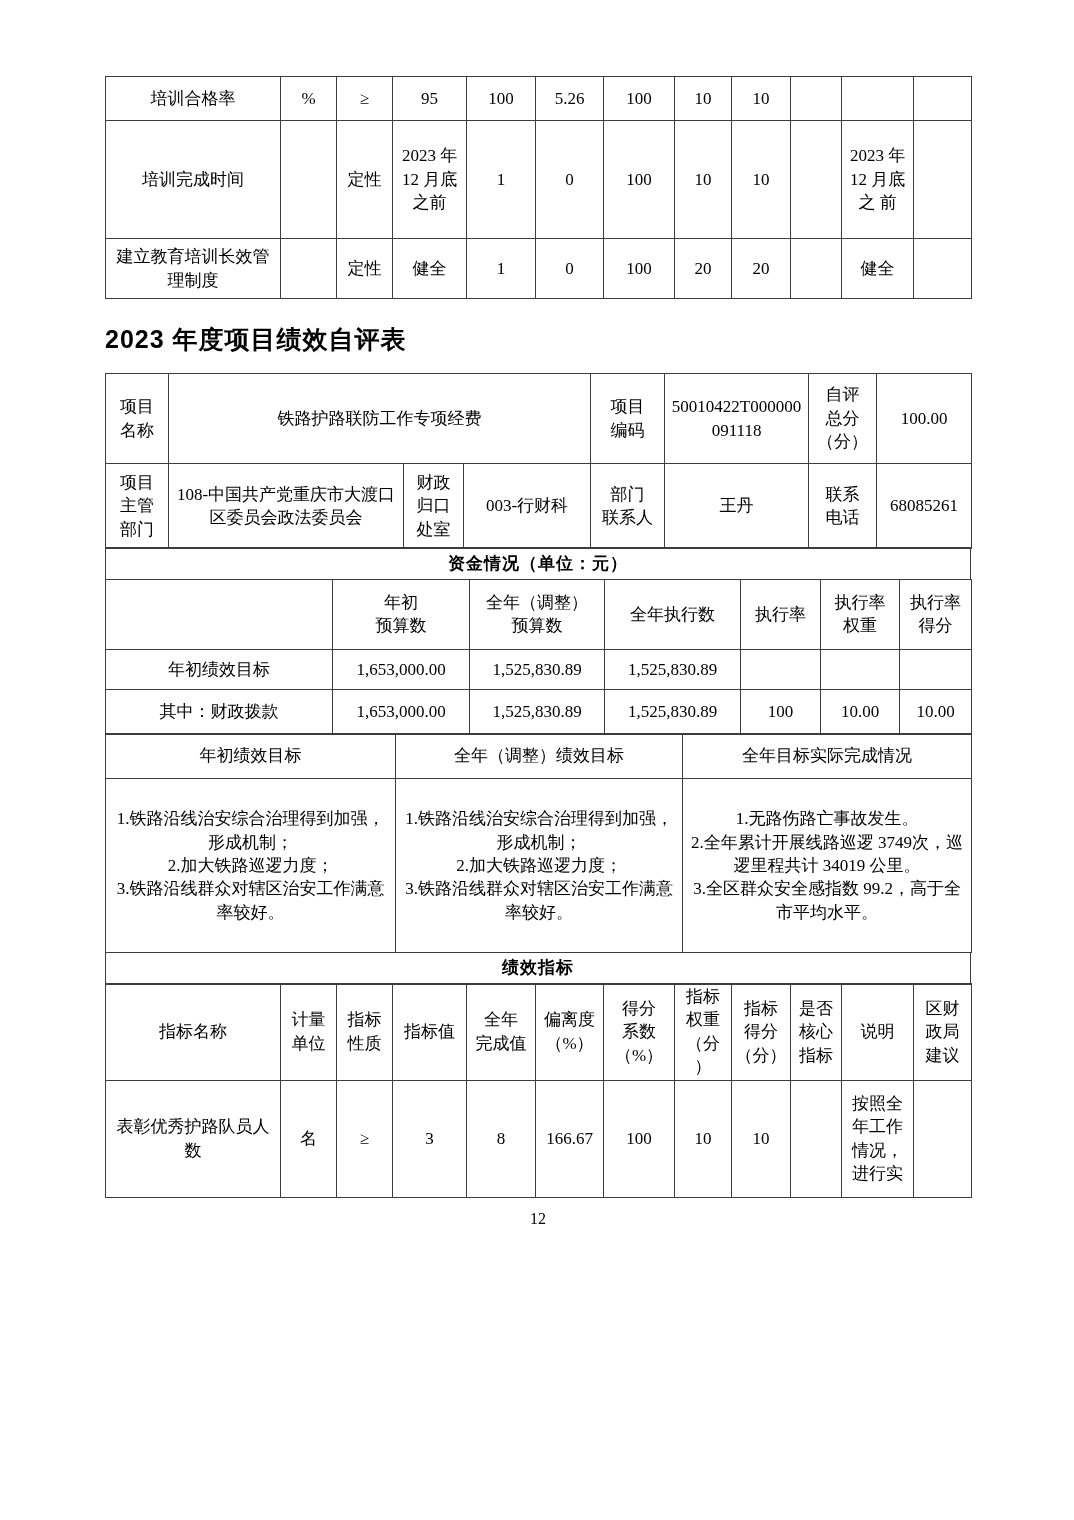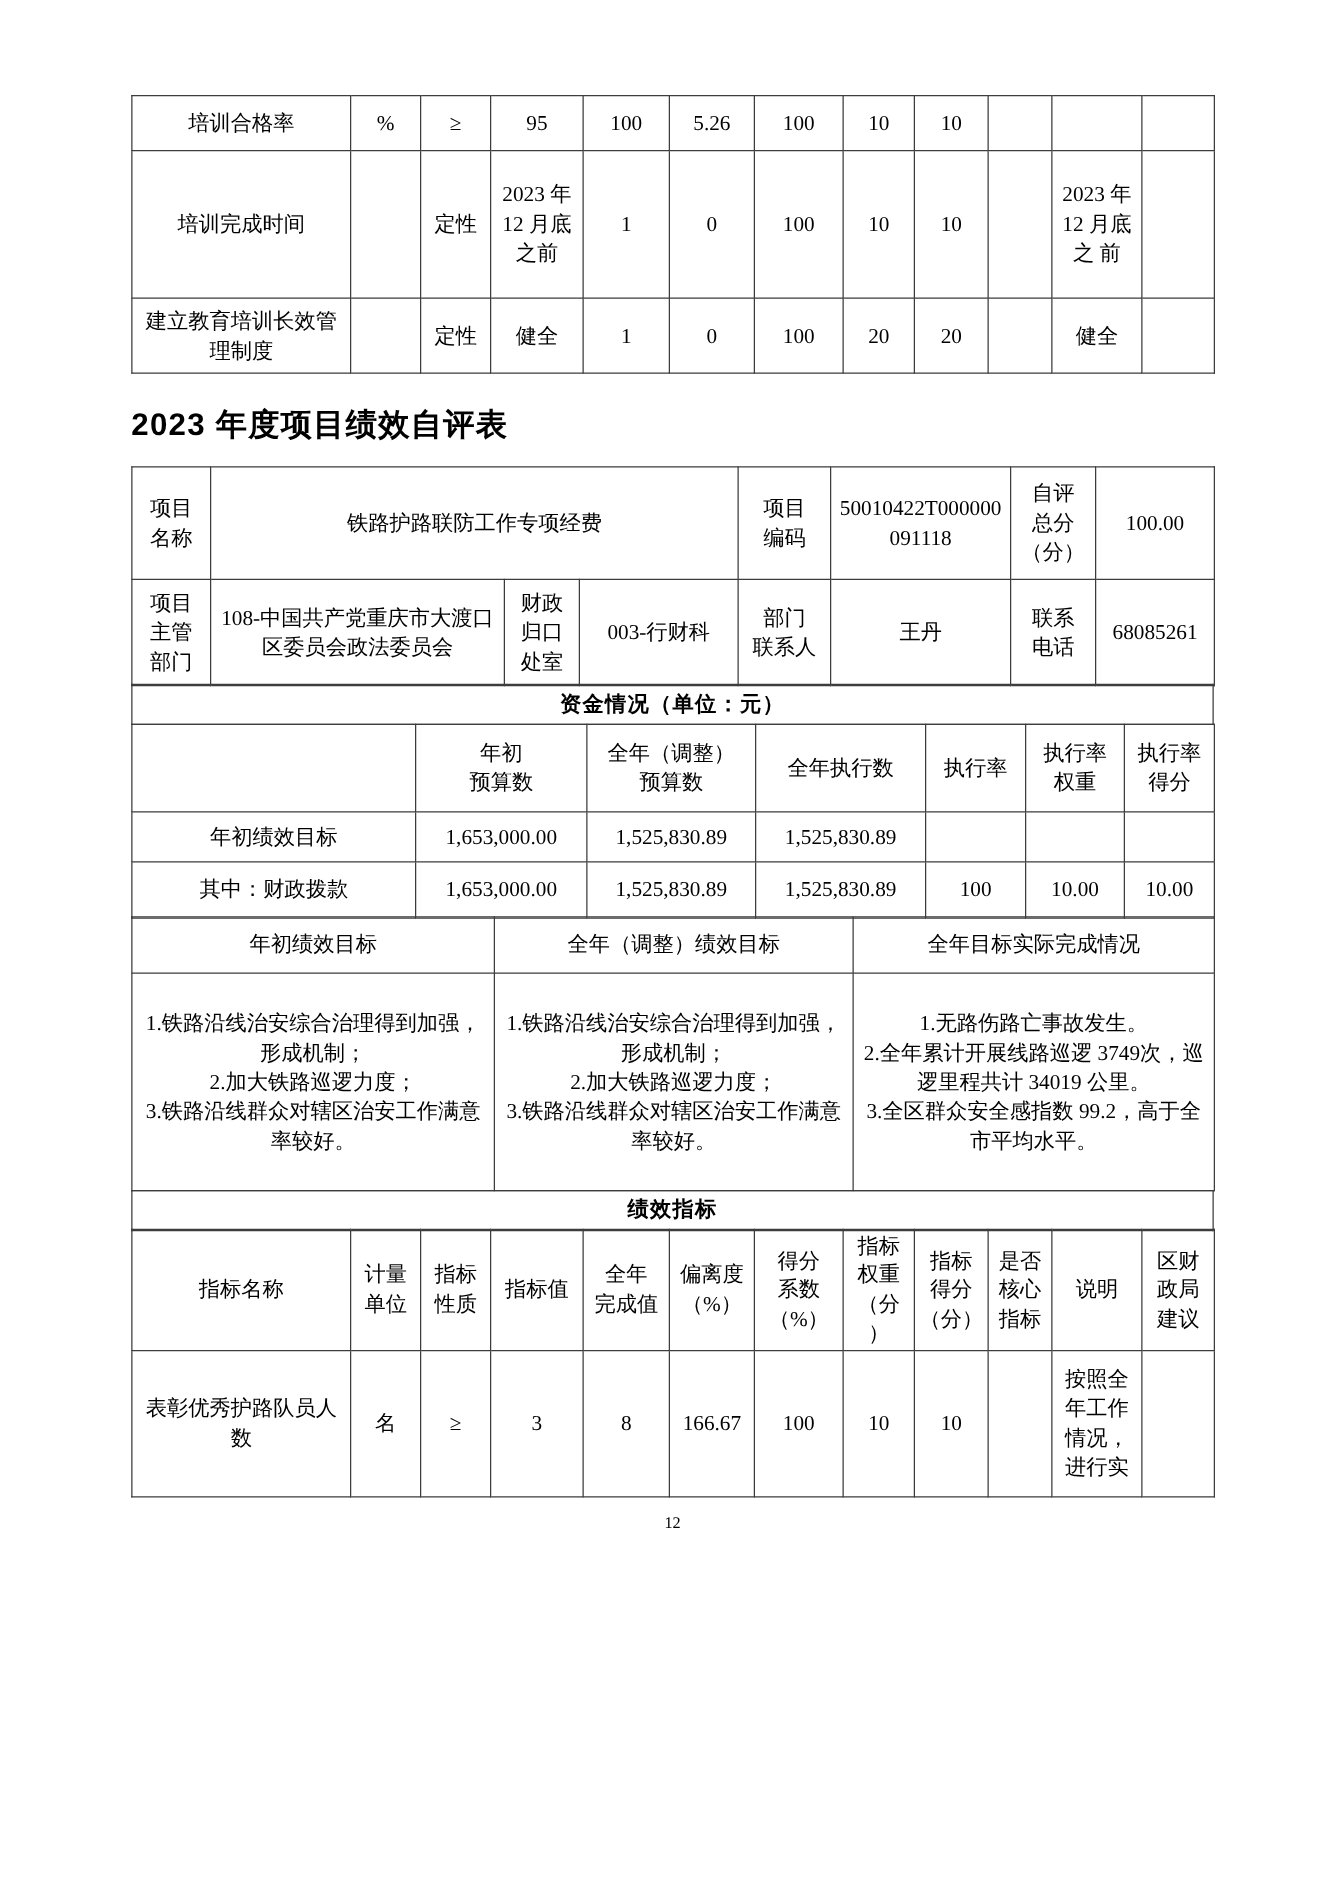--- a/index.html
+++ b/index.html
@@ -24,21 +24,21 @@
   .indent { text-align:left; padding-left:24px; }
   .just  { text-align:justify; vertical-align:top; padding:3px 4px 2px 4px; line-height:1.55; }
   .brk   { word-break:break-all; }
   .sec   { font-family:"Liberation Sans","DejaVu Sans",sans-serif; font-weight:bold; font-size:18px; letter-spacing:1px; }
   .doc-title {
     width:866px; text-align:left;
     font-family:"Liberation Sans","DejaVu Sans",sans-serif;
     font-weight:bold; font-size:25px; letter-spacing:1px;
     margin:24px 0 17px 0;
   }
-  .page-num { width:866px; text-align:center; font-size:13px; margin-top:12px; }
+  .page-num { width:866px; text-align:center; font-size:16px; margin-top:12px; }
   
   .h44{height:44px}.h118{height:118px}.h62{height:62px}.h60{height:60px}.h43{height:43px}
   .h90{height:90px}.h85{height:85px}.h32{height:32px}.h70{height:70px}.h40{height:40px}
   .h45{height:45px}.h150{height:174px}.h93{height:93px}.h117{height:117px}
 </style>
 </head>
 <body>
 
 <div class="sheet">
 

